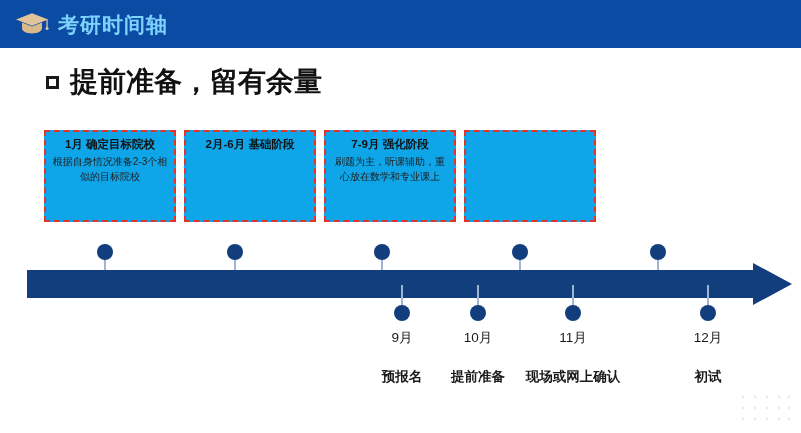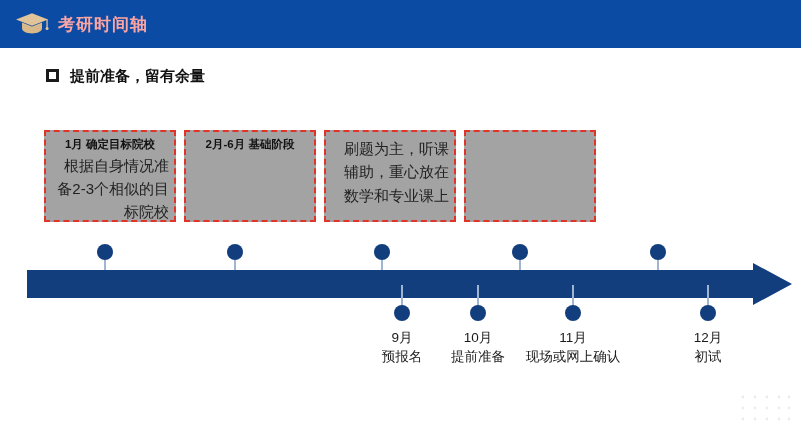--- a/index.html
+++ b/index.html
@@ -32,22 +32,22 @@
   }
   .cap-icon {
     margin-left: 14px;
     width: 36px;
     height: 28px;
     display: block;
     flex: none;
   }
   .header-title {
     margin-left: 8px;
-    color: #fca5a5;
-    font-size: 17px;
+    color: #7dd3fc;
+    font-size: 21px;
     font-weight: bold;
     letter-spacing: 1px;
     line-height: 1;
     white-space: nowrap;
   }
 
   
   .subtitle-row {
     position: absolute;
     left: 46px;
@@ -57,21 +57,21 @@
   }
   .sq-bullet {
     width: 13px;
     height: 13px;
     border: 3px solid #1a1a1a;
     box-sizing: border-box;
     margin-right: 11px;
     flex: none;
   }
   .subtitle-text {
-    font-size: 15px;
+    font-size: 28px;
     font-weight: bold;
     color: #111111;
     line-height: 1;
     white-space: nowrap;
   }
 
   
   .cards {
     position: absolute;
     left: 44px;
@@ -79,36 +79,36 @@
     width: 700px;
     height: 92px;
     display: flex;
     gap: 8px;
   }
   .stage-card {
     width: 132px;
     box-sizing: border-box;
     border: 2px dashed #E0342B;
     padding: 5px 5px 4px 5px;
-    background: #a3a3a3;
+    background: #0ea5e9;
   }
   .stage-card .card-title {
     font-size: 11.5px;
     font-weight: bold;
     color: #111111;
     text-align: center;
     line-height: 1.35;
     white-space: nowrap;
     margin-bottom: 1px;
   }
   .stage-card .card-body {
-    font-size: 15px;
+    font-size: 10px;
     color: #222222;
     line-height: 1.55;
-    text-align: right;
+    text-align: center;
   }
 
   
   .arrow-wrap {
     position: absolute;
     left: 27px;
     top: 263px;
     width: 765px;
     height: 42px;
   }
@@ -166,21 +166,21 @@
     position: absolute;
     left: 0;
     transform: translateX(-50%);
     text-align: center;
     white-space: nowrap;
     color: #1a1a1a;
     font-size: 13.5px;
     line-height: 1;
   }
   .marker-dn .lbl-month { top: 46px; }
-  .marker-dn .lbl-name  { top: 65px; }
+  .marker-dn .lbl-name  { top: 85px; font-weight: bold; }
 
   
   .corner-dots {
     position: absolute;
     right: 8px;
     bottom: 6px;
     width: 54px;
     height: 34px;
     opacity: 0.55;
   }
@@ -207,20 +207,21 @@
 
   <div class="cards">
     <div class="stage-card">
       <div class="card-title">1月  确定目标院校</div>
       <div class="card-body">根据自身情况准备2-3个相似的目标院校</div>
     </div>
     <div class="stage-card">
       <div class="card-title">2月-6月  基础阶段</div>
     </div>
     <div class="stage-card">
+      <div class="card-title">7-9月  强化阶段</div>
       <div class="card-body">刷题为主，听课辅助，重心放在数学和专业课上</div>
     </div>
     <div class="stage-card">
     </div>
   </div>
 
   <div>
     <div class="marker-up" style="left:105px; top:253px;">
       <span class="stem"></span>
       <span class="dot"></span>

